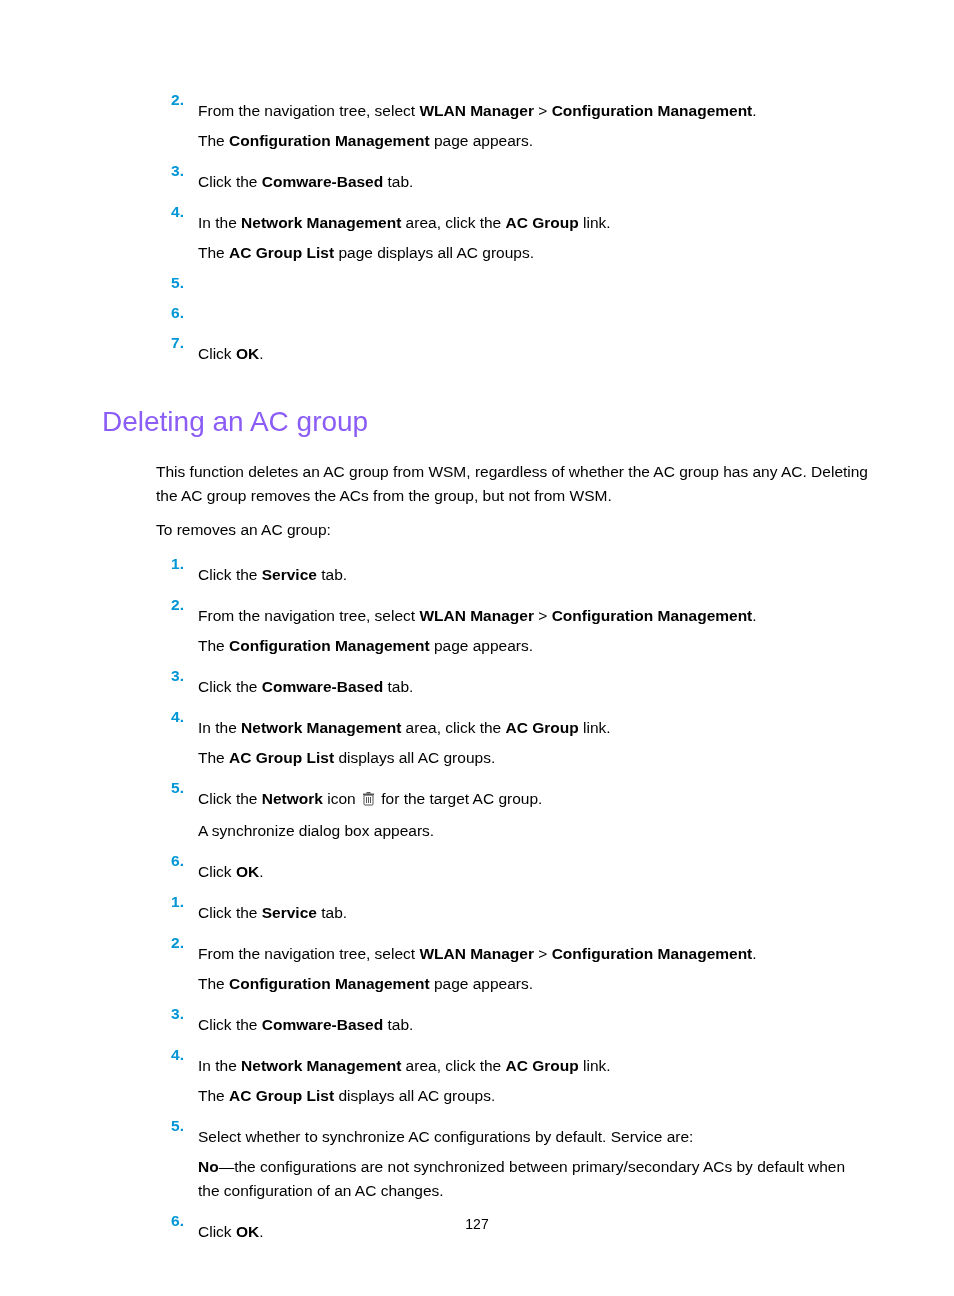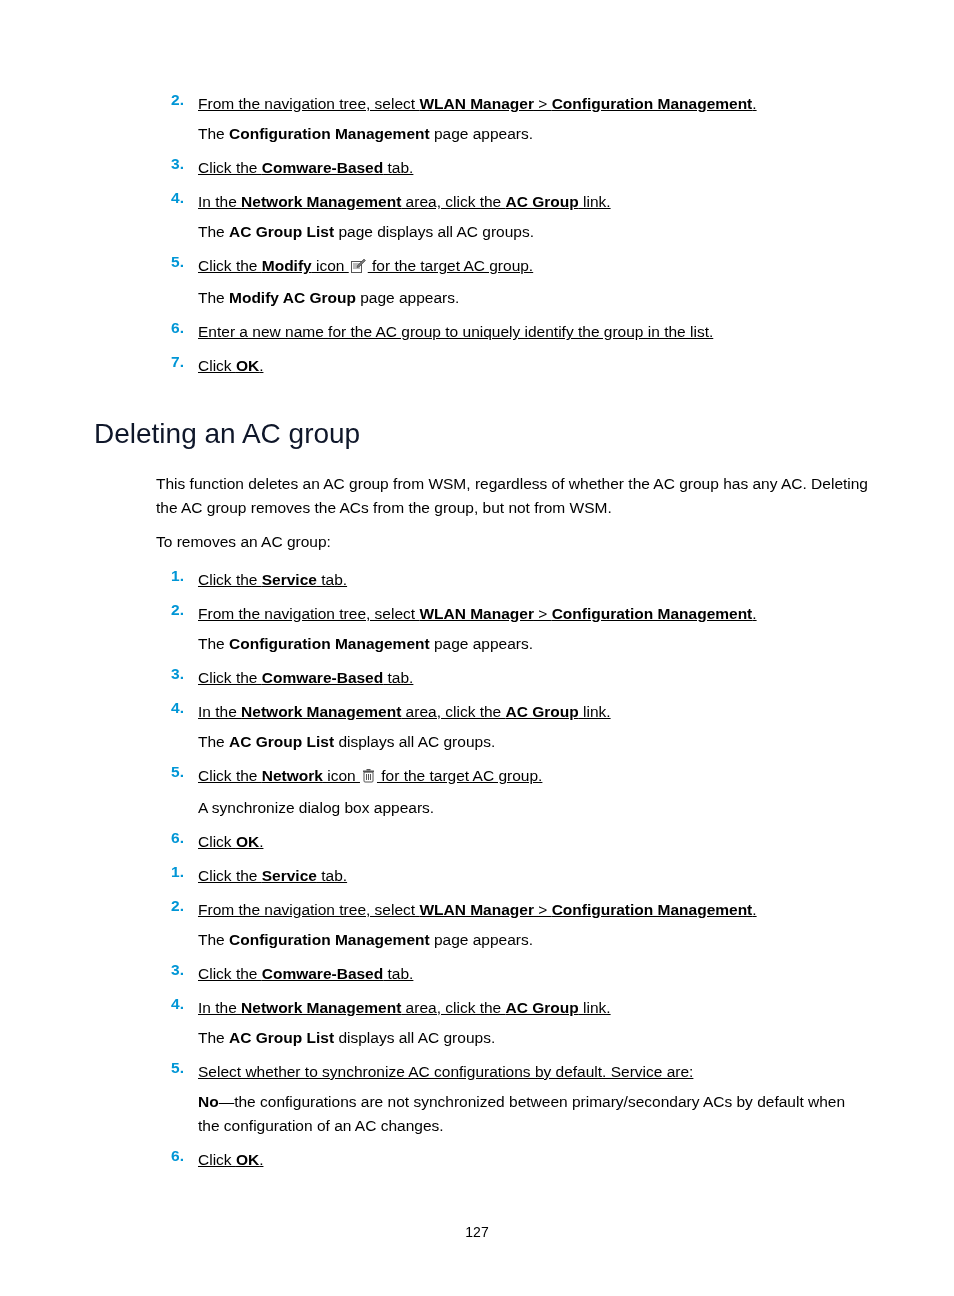--- a/index.html
+++ b/index.html
@@ -16,23 +16,23 @@
     padding: 88px 86px 40px 86px;
     position: relative;
     background: #fff;
     margin: 0 auto;
     font-size: 15.5px;
     line-height: 1.55;
   }
   h2.section-heading {
     font-family: Arial, Helvetica, sans-serif;
     font-weight: 400;
-    color: #0f172a;
+    color: #8b5cf6;
     font-size: 28px;
-    margin: 34px 0 16px 8px;
+    margin: 34px 0 16px 16px;
   }
   ol.steps {
     list-style: none;
     padding: 0;
     margin: 0;
   }
   ol.steps > li {
     display: flex;
     align-items: flex-start;
     margin: 0 0 6px 0;
@@ -48,35 +48,34 @@
     text-align: right;
     padding-right: 14px;
   }
   .step-body {
     flex: 1 1 auto;
   }
   .step-body p {
     margin: 6px 0 0 0;
   }
   .step-body p:first-child {
-    margin-top: 4px;
-    text-decoration: underline;
+    margin-top: 11px;
   }
   .inline-icon {
     display: inline-block;
     vertical-align: -2px;
     margin: 0 2px;
   }
   .body-para {
     margin: 10px 0 10px 70px;
   }
   .justify { text-align: justify; margin-top: 14px; }
   .page-number {
     position: absolute;
-    bottom: 52px;
+    bottom: 60px;
     left: 0;
     right: 0;
     text-align: center;
     font-size: 14px;
     margin-top: 32px;
   }
   strong { font-weight: 700; }
 </style>
 </head>
 <body>
@@ -99,36 +98,23 @@
       </li>
       <li>
         <span class="step-num">4.</span>
         <div class="step-body">
           <p>In the <strong>Network Management</strong> area, click the <strong>AC Group</strong> link.</p>
           <p>The <strong>AC Group List</strong> page displays all AC groups.</p>
         </div>
       </li>
       <li>
         <span class="step-num">5.</span>
-        <div class="step-body">
-          <p>Click the <strong>Modify</strong> icon <span class="inline-icon"><svg width="15" height="14" viewBox="0 0 15 14">
-                <rect x="0.5" y="2.5" width="10" height="11" fill="#fff" stroke="#555" stroke-width="1"></rect>
-                <line x1="2" y1="5" x2="9" y2="5" stroke="#555" stroke-width="0.8"></line>
-                <line x1="2" y1="7" x2="9" y2="7" stroke="#555" stroke-width="0.8"></line>
-                <line x1="2" y1="9" x2="9" y2="9" stroke="#555" stroke-width="0.8"></line>
-                <path d="M13 0 L14.5 1.5 L8 8 L6 8.5 L6.5 6.5 Z" fill="#777" stroke="#444" stroke-width="0.6"></path>
-              </svg></span> for the target AC group.</p>
-          <p>The <strong>Modify AC Group</strong> page appears.</p>
-        </div>
       </li>
       <li>
         <span class="step-num">6.</span>
-        <div class="step-body">
-          <p>Enter a new name for the AC group to uniquely identify the group in the list.</p>
-        </div>
       </li>
       <li>
         <span class="step-num">7.</span>
         <div class="step-body">
           <p>Click <strong>OK</strong>.</p>
         </div>
       </li>
     </ol>
 
   <h2 class="section-heading">Deleting an AC group</h2>

